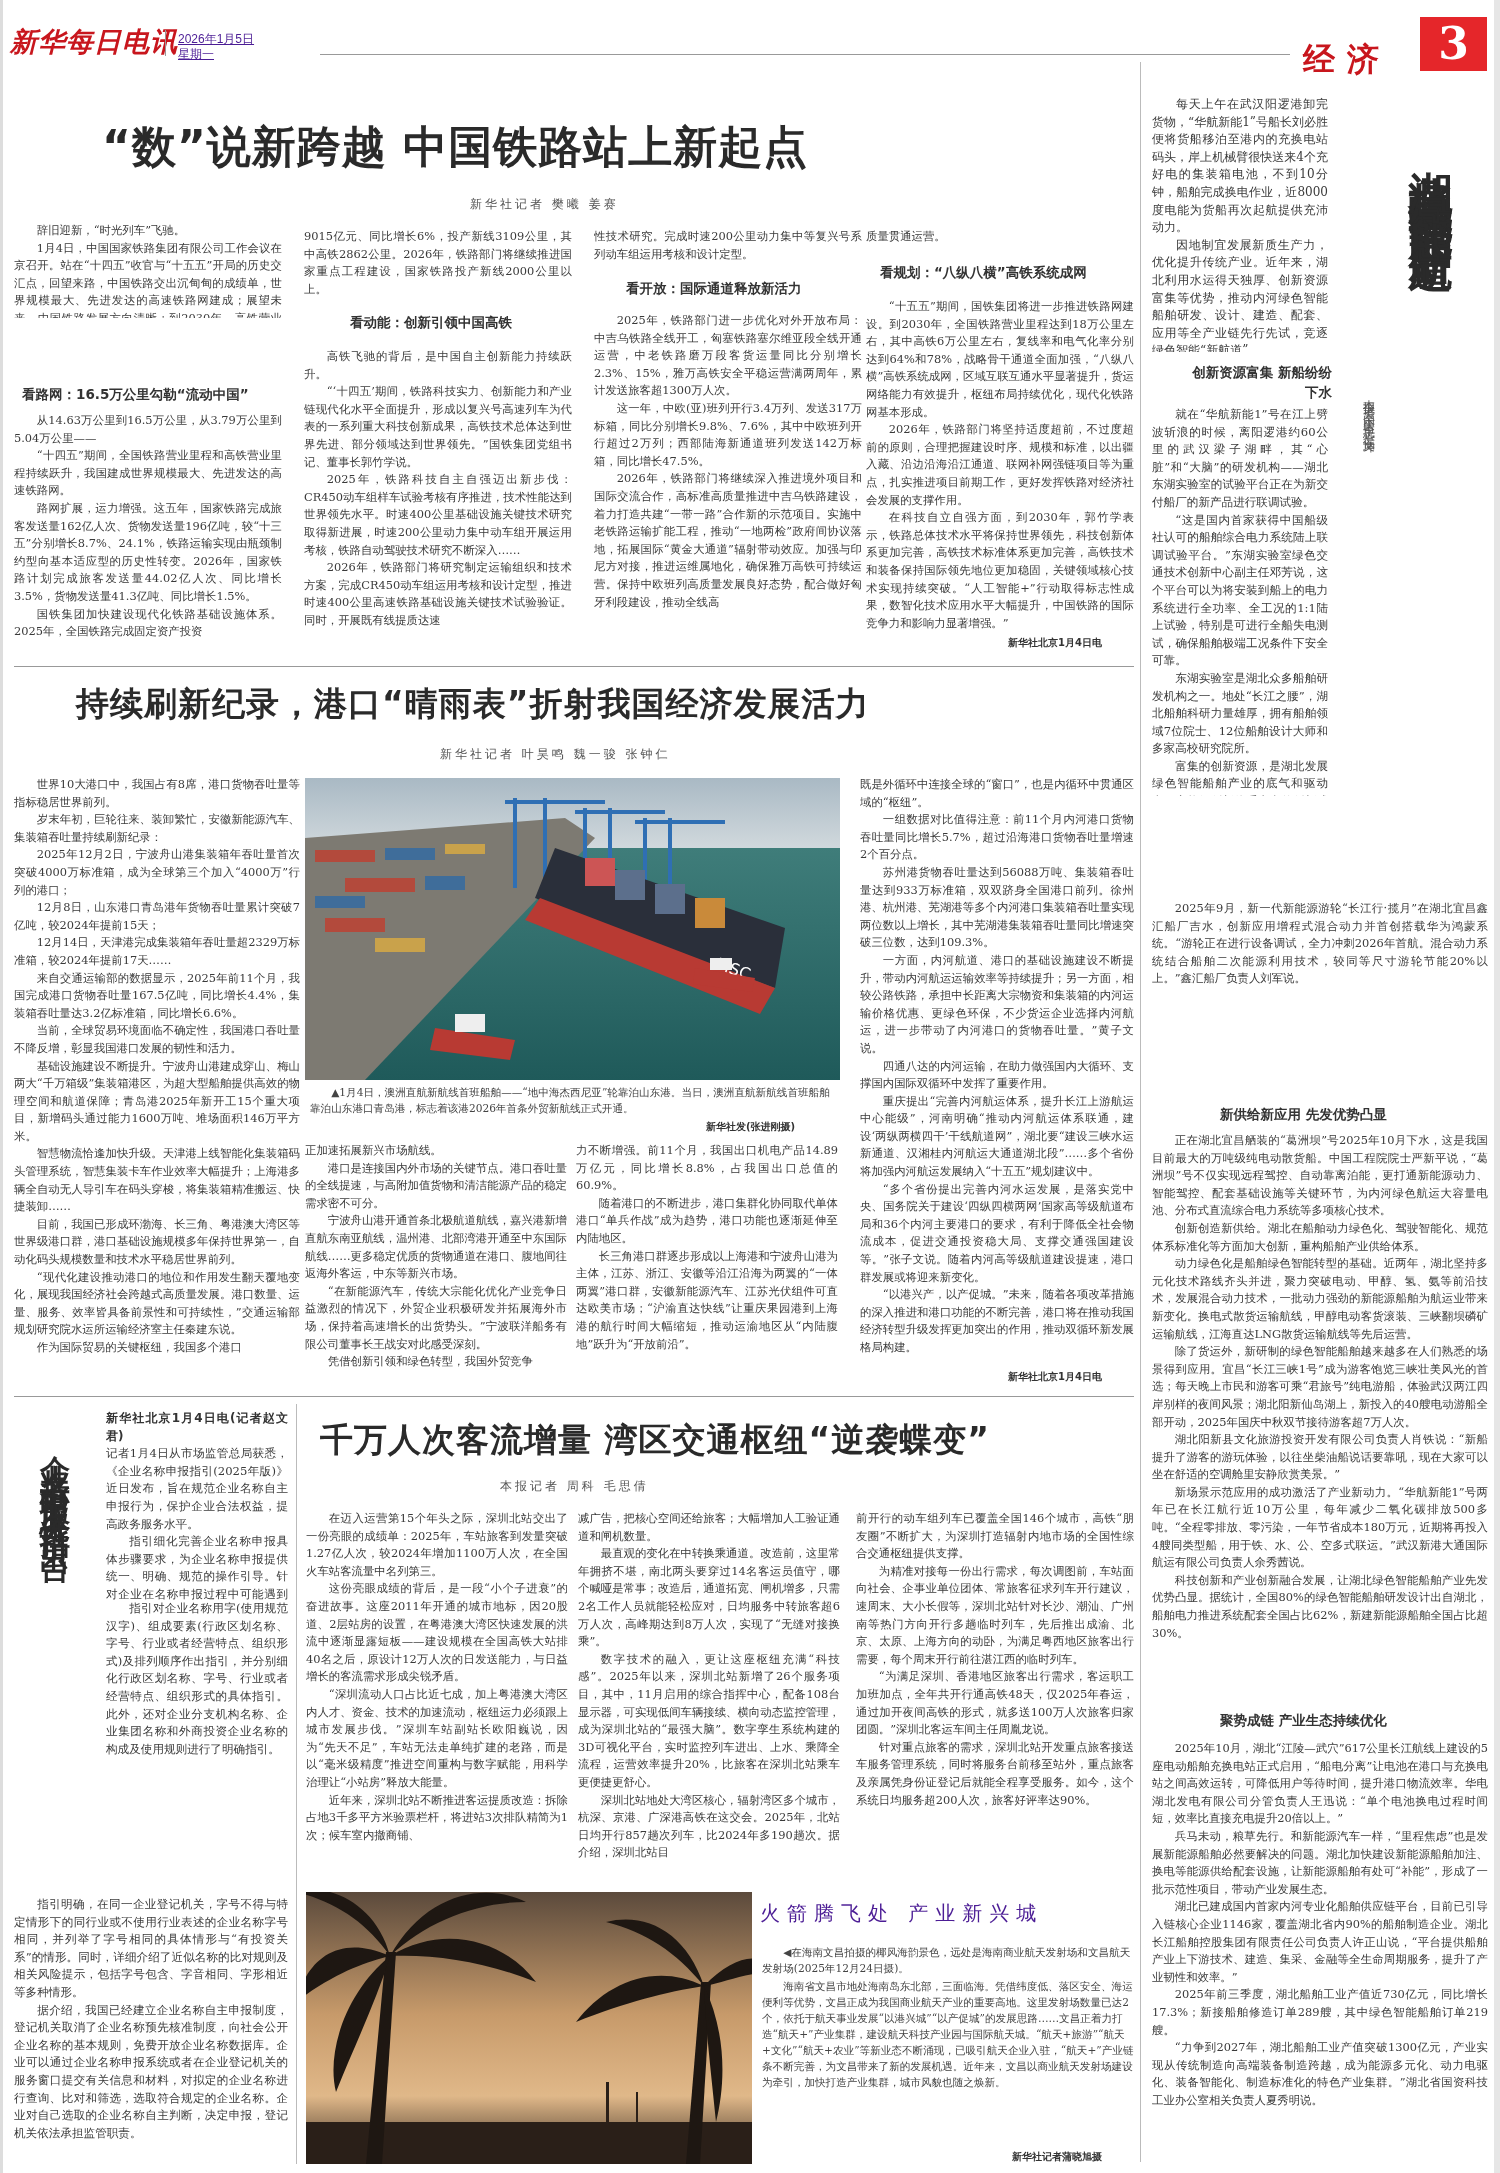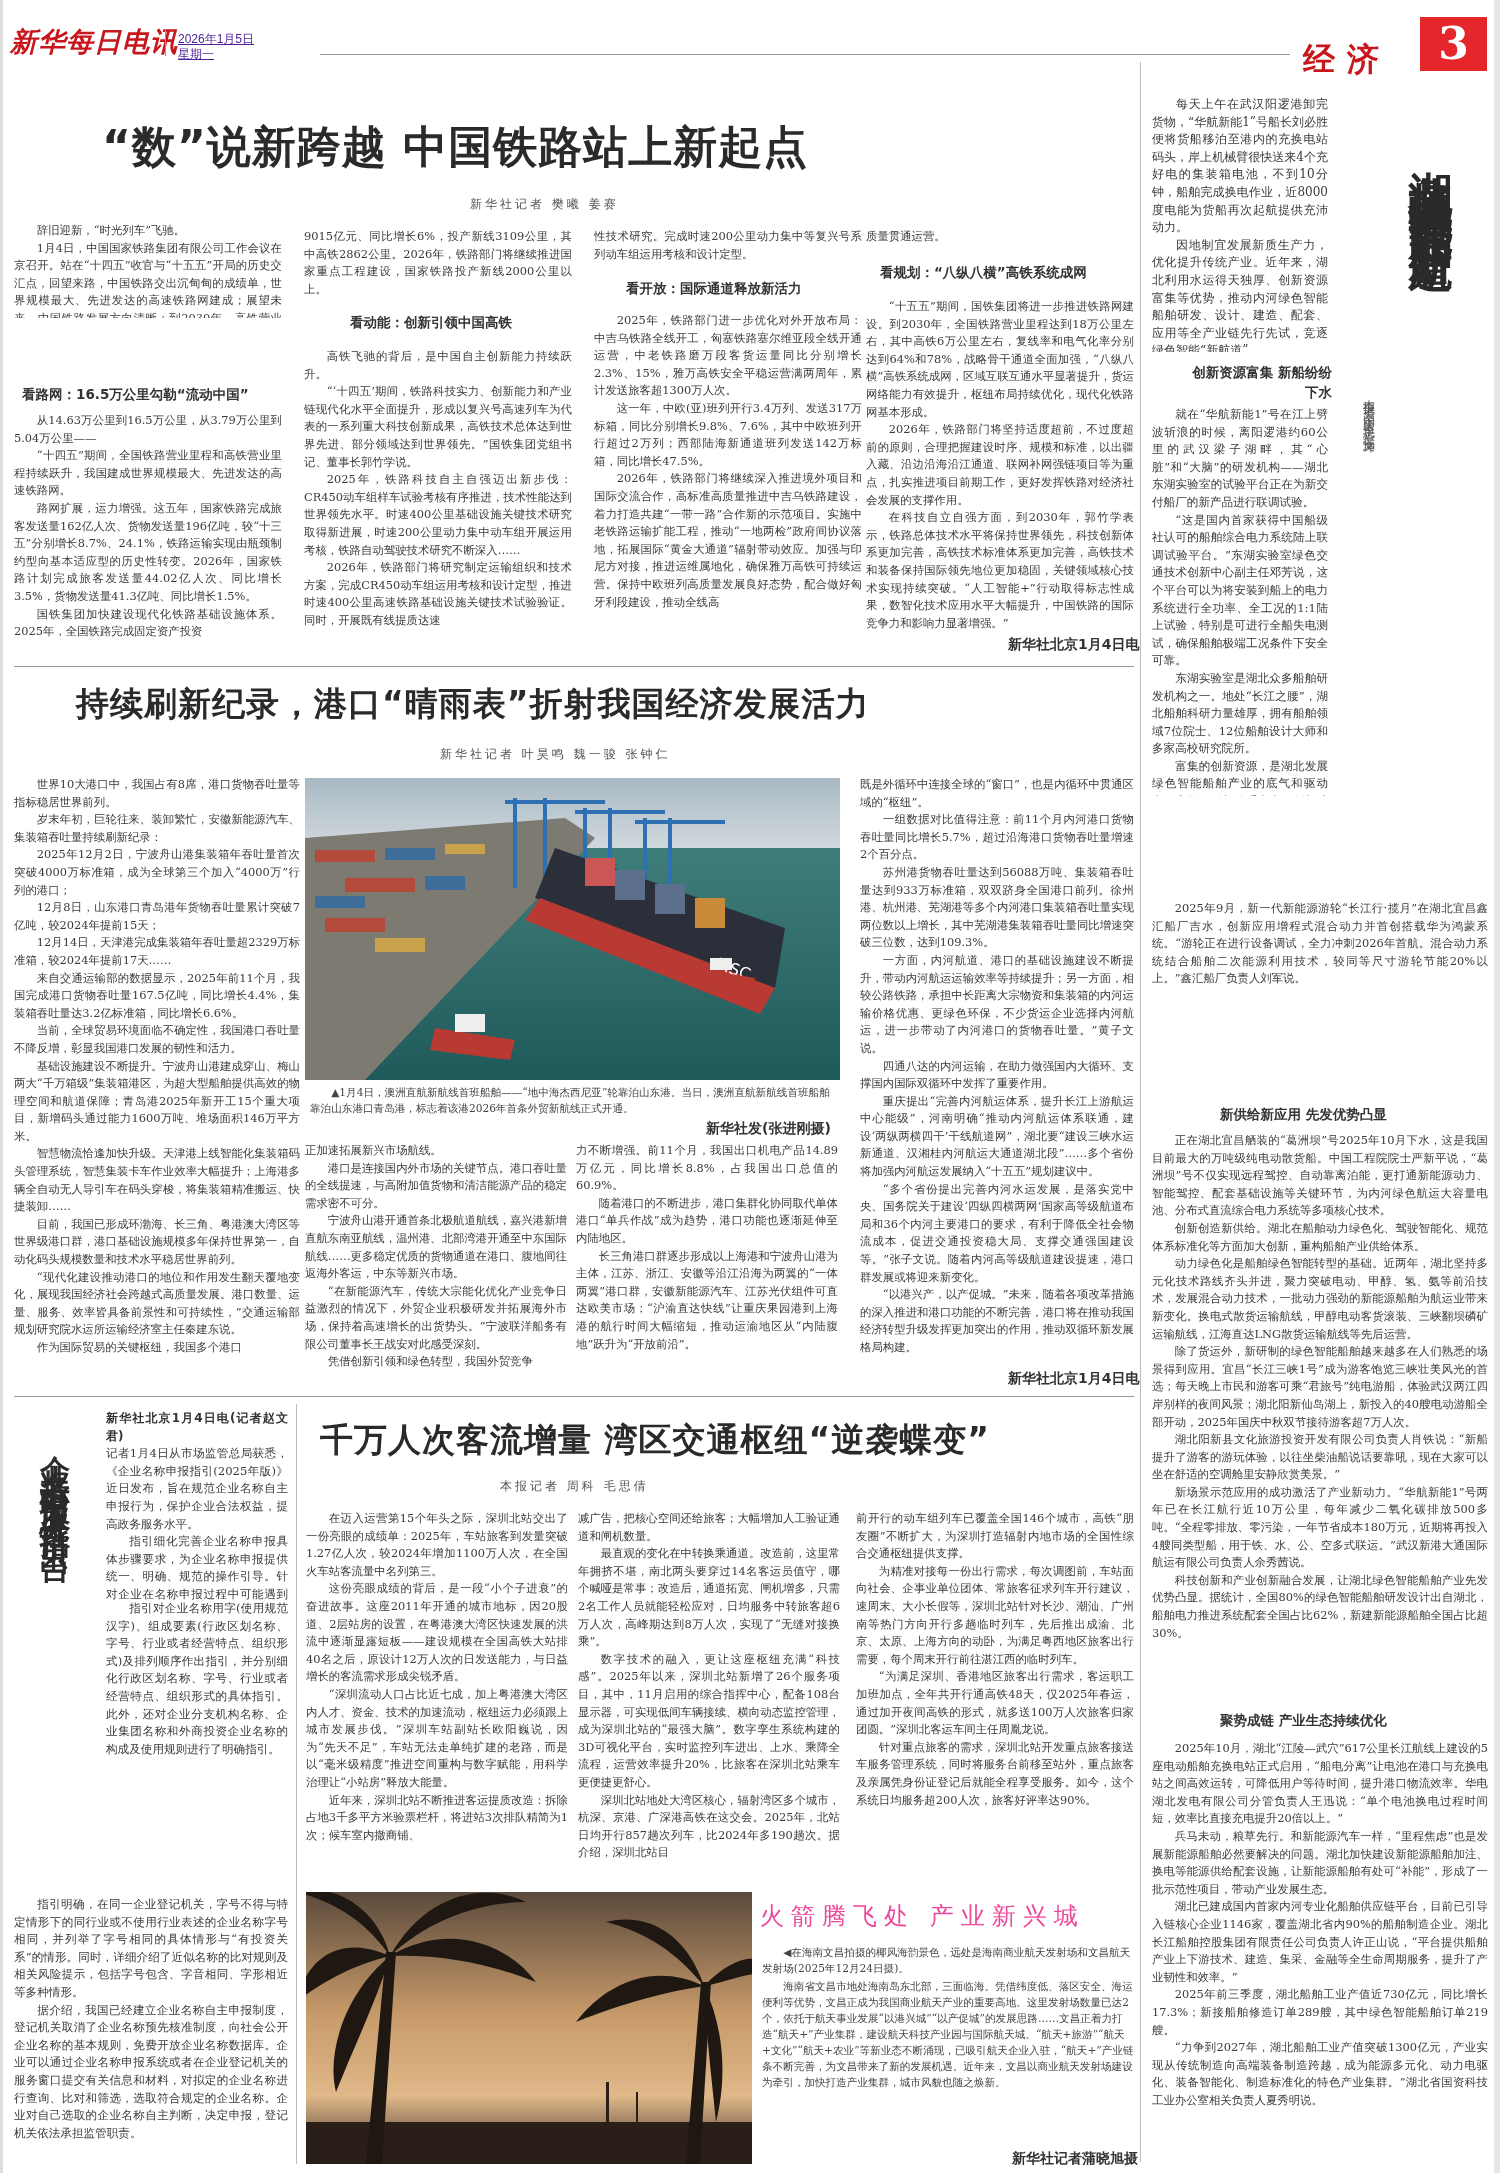--- a/index.html
+++ b/index.html
@@ -24,21 +24,21 @@
   .col { font-size: 11.4px; line-height: 17.6px; color: #3a3a3a; text-align: justify; overflow: hidden; }
   .col p { text-indent: 2em; }
   .vr { width: 1px; background: #bbb; }
   .hr { height: 1px; background: #999; }
 
   .vtitle { writing-mode: vertical-rl; font-family: "DejaVu Serif", serif; font-weight: bold; color: #2a2a2a; }
   .vbyline { writing-mode: vertical-rl; font-size: 12px; color: #555; letter-spacing: 2px; }
 
   .photo { overflow: hidden; }
   .caption { font-size: 10.6px; line-height: 16px; color: #444; }
-  .credit { font-family: "DejaVu Sans", sans-serif; font-weight: bold; font-size: 14px; color: #333; }
+  .credit { font-family: "DejaVu Sans", sans-serif; font-weight: bold; font-size: 10px; color: #333; }
 </style>
 </head>
 <body>
 
 <div class="page-edge"></div>
 
 <div class="abs masthead">
   <div class="abs logo">新华每日电讯</div>
   <div class="abs mast-sep"></div>
   <div class="abs mast-date">
@@ -300,16 +300,16 @@
       <path d="M84 64 C 120 0, 180 -10, 220 10 C 170 10, 120 30, 84 64 Z"></path>
       <path d="M84 64 C 40 100, 20 160, 30 200 C 50 150, 70 110, 84 64 Z"></path>
       <path d="M380 272 L395 90 L405 90 L394 272 Z"></path>
       <path d="M398 94 C 350 70, 300 90, 270 130 C 320 110, 360 100, 398 94 Z"></path>
       <path d="M398 94 C 430 60, 460 60, 470 80 C 440 80, 420 90, 398 94 Z"></path>
       <path d="M398 94 C 380 40, 340 20, 300 30 C 340 40, 370 60, 398 94 Z"></path>
       <path d="M398 94 C 420 140, 420 190, 410 230 C 405 180, 400 140, 398 94 Z"></path>
     </g>
   </svg>
 </div>
-<div class="abs" style="left:760px;top:1900px;font-size:24px;letter-spacing:7px;color:#ec4899;white-space:nowrap;">火箭腾飞处  产业新兴城</div>
+<div class="abs" style="left:760px;top:1900px;font-size:20px;letter-spacing:7px;color:#4c1d95;white-space:nowrap;">火箭腾飞处  产业新兴城</div>
 <div class="abs caption" style="left:762px;top:1944px;width:372px;height:34px;overflow:hidden;text-indent:2em;">◀在海南文昌拍摄的椰风海韵景色，远处是海南商业航天发射场和文昌航天发射场(2025年12月24日摄)。</div>
 <div class="abs caption" style="left:762px;top:1978px;width:372px;height:176px;overflow:hidden;text-indent:2em;">海南省文昌市地处海南岛东北部，三面临海。凭借纬度低、落区安全、海运便利等优势，文昌正成为我国商业航天产业的重要高地。这里发射场数量已达2个，依托于航天事业发展“以港兴城”“以产促城”的发展思路……文昌正着力打造“航天+”产业集群，建设航天科技产业园与国际航天城。“航天+旅游”“航天+文化”“航天+农业”等新业态不断涌现，已吸引航天企业入驻，“航天+”产业链条不断完善，为文昌带来了新的发展机遇。近年来，文昌以商业航天发射场建设为牵引，加快打造产业集群，城市风貌也随之焕新。</div>
 <div class="abs credit" style="left:1012px;top:2150px;">新华社记者蒲晓旭摄</div>
 
 </body></html>

